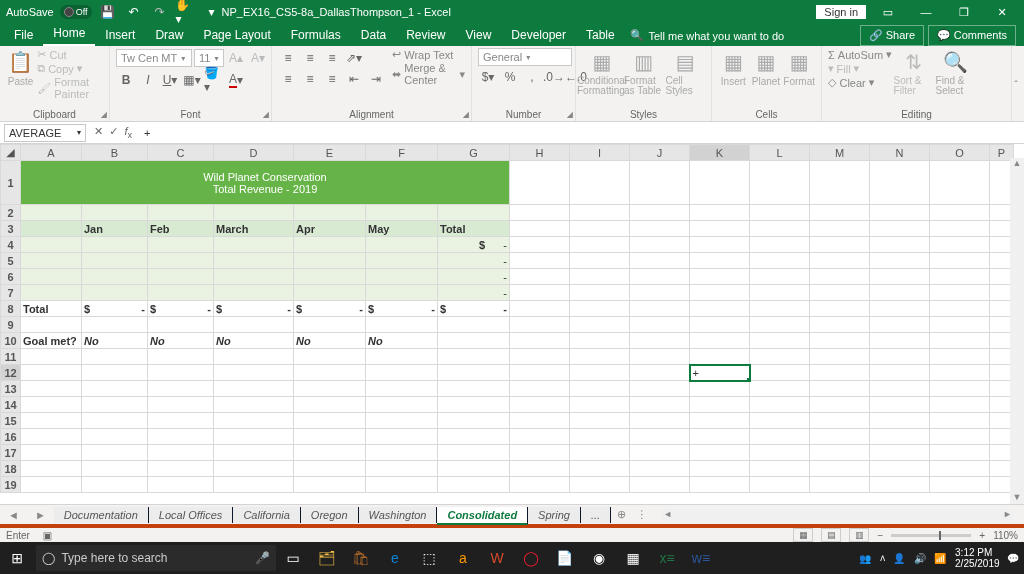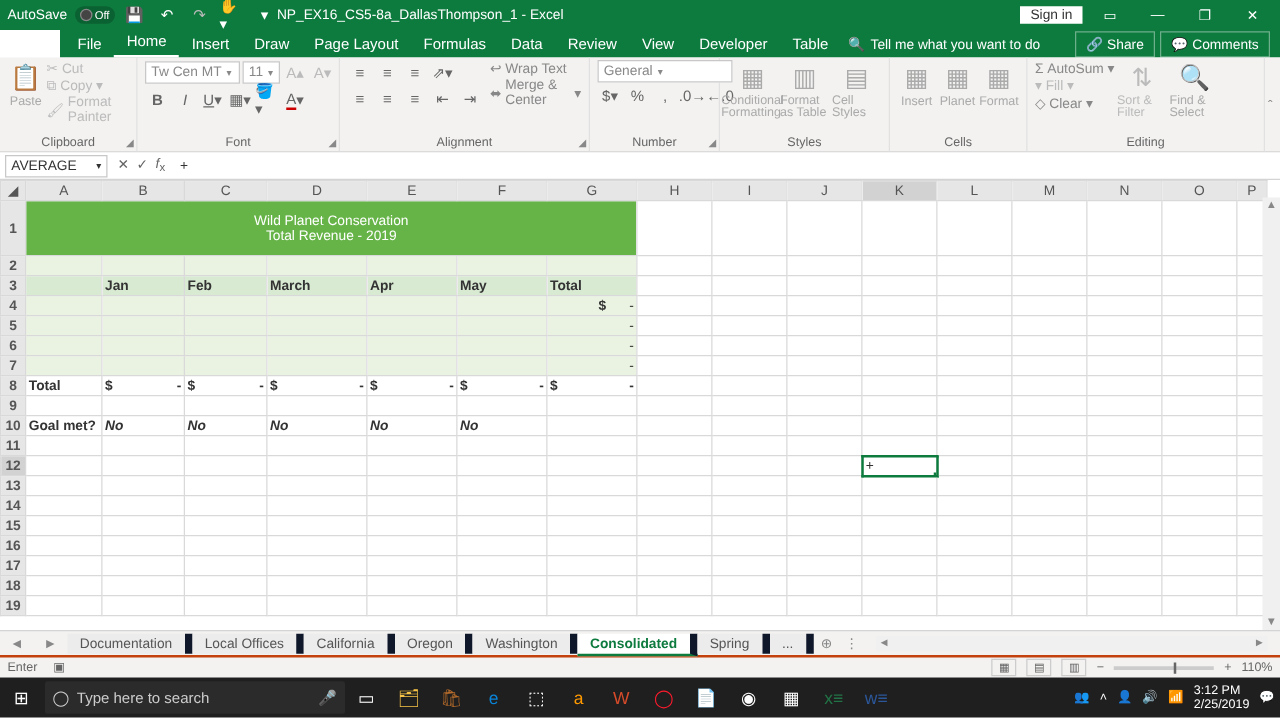--- a/index.html
+++ b/index.html
@@ -8,21 +8,21 @@
   .titlebar { height: 24px; background: #0d7a3e; color: #fff; display:flex; align-items:center; padding: 0 6px; }
   .titlebar .left { display:flex; align-items:center; gap:6px;}
   .titlebar .autosave-toggle { display:flex; align-items:center; background:rgba(0,0,0,0.2); border-radius:8px; padding:0 4px; height:14px; font-size:9px; gap:2px;}
   .titlebar .toggle-switch { width:10px; height:10px; border-radius:50%; background:#444; border:1px solid #888;}
   .titlebar .qa-btn { width:20px; height:20px; display:flex; align-items:center; justify-content:center; color:#fff; font-size:12px;}
   .titlebar .center { flex:1; text-align:left; font-size:11px; }
   .titlebar .right { display:flex; align-items:center; gap:6px;}
   .titlebar .signin { background:#fff; color:#333; padding:1px 8px; font-size:11px; }
   .titlebar .winbtn { width:32px; text-align:center; font-size:11px; color:#fff;}
   
-  .ribbon-tabs { height:22px; background:#0d7a3e; display:flex; align-items:flex-end; color:#fff; padding:0 4px;margin-left:48px; }
+  .ribbon-tabs { height:22px; background:#0d7a3e; display:flex; align-items:flex-end; color:#fff; padding:0 4px; }
   .ribbon-tabs .tab { padding: 4px 10px; font-size:12px; cursor:pointer;}
   .ribbon-tabs .tab.active { border-bottom: 2px solid #fff;}
   .ribbon-tabs .spacer { flex:1;}
   .ribbon-tabs .tell { color:#fff; display:flex; align-items:center; gap:4px; padding:4px 6px;}
   .ribbon-tabs .share { padding:3px 8px; border:1px solid rgba(255,255,255,0.4); font-size:11px; margin-right:4px;}
   
   .ribbon { height:76px; background:#f3f2f1; border-bottom:1px solid #d4d4d4; display:flex; }
   .group { border-right:1px solid #e1e1e1; padding:2px 6px 0 6px; display:flex; flex-direction:column; justify-content:space-between; position:relative;}
   .group-label { text-align:center; font-size:10px; color:#666; padding-bottom:1px;}
   .group-body { flex:1; display:flex; align-items:flex-start; gap:2px;}
@@ -56,27 +56,27 @@
   .dash { text-align:right; padding-right:8px;}
   .goal-no { font-style:italic; font-weight:bold;}
   .active-cell { border:2px solid #0d7a3e !important; position:relative;}
   .fill-handle::after { content:""; position:absolute; right:-3px; bottom:-3px; width:5px; height:5px; background:#0d7a3e;}
   .scroll-right { position:absolute; right:0; top:14px; bottom:0; width:14px; background:#f0f0f0; }
   .scroll-right .track{position:absolute; top:12px; bottom:12px; left:1px; right:1px; background:#f0f0f0;}
   .scroll-right .arrow{height:12px;text-align:center;color:#888;font-size:9px;}
   
   .sheet-tabs { height:20px; background:#f3f2f1; border-top:1px solid #d4d4d4; display:flex; align-items:center; font-size:11px;}
   .sheet-tabs .nav { padding:0 8px; color:#888;}
-  .sheet-tabs .tab { padding:2px 10px; border-right:6px solid #0f172a; color:#555; background:#ececec;}
+  .sheet-tabs .tab { padding:2px 10px; border-right:1px solid #0f172a; color:#555; background:#ececec;font-style:italic;}
   .sheet-tabs .tab.active { background:#fff; color:#0d7a3e; font-weight:bold; border-bottom:2px solid #0d7a3e;}
   .sheet-tabs .add { padding:0 6px; color:#888;}
   .sheet-tabs .hscroll { flex:1; margin:0 10px; height:12px; background:#f0f0f0; position:relative;}
   .sheet-tabs .hscroll .arrow{position:absolute;top:0;color:#888;font-size:9px;}
   
-  .statusbar { height:18px; background:#f3f2f1; border-top:2px solid #c2410c; display:flex; align-items:center; justify-content:space-between; padding:0 6px; font-size:10px; color:#666;}
+  .statusbar { height:18px; background:#f3f2f1; border-top:4px solid #c2410c; display:flex; align-items:center; justify-content:space-between; padding:0 6px; font-size:10px; color:#666;}
   .statusbar .right { display:flex; align-items:center; gap:8px;}
   .view-btn { width:20px; height:14px; border:1px solid #ccc; display:flex; align-items:center; justify-content:center; font-size:9px;}
   .zoom-slider { width:80px; height:3px; background:#ccc; position:relative;}
   .zoom-slider .thumb { position:absolute; top:-3px; left:48px; width:2px; height:9px; background:#666;}
   
   .taskbar { height:32px; background:#1f1f1f; display:flex; align-items:center; color:#fff;}
   .task-btn { width:34px; height:32px; display:flex; align-items:center; justify-content:center; font-size:14px;}
   .search-box { flex:0 0 240px; height:26px; background:#2b2b2b; border-radius:2px; display:flex; align-items:center; padding:0 6px; gap:6px; color:#ccc; font-size:12px; margin-left:2px;}
   .task-icons { display:flex;}
   .task-right { margin-left:auto; display:flex; align-items:center; gap:8px; padding-right:4px; font-size:10px;}
@@ -208,21 +208,21 @@
           </span>
         <span class="btn-small-label"><span>⬌</span><span>Merge &amp; Center</span> ▾</span>
       </div>
     </div>
     <div class="group-label">Alignment</div>
     <span class="dlaunch">◢</span>
   </div>
 
   <div class="group" style="width:104px">
     <div class="group-body col">
-      <span class="combo" style="width:108px">
+      <span class="combo" style="width:94px">
           <span>General</span>
           <span class="chev">▾</span>
         </span>
       <div class="row disabled">
         <span class="btn-icon">$▾</span>
         <span class="btn-icon">%</span>
         <span class="btn-icon">,</span>
         <span class="btn-icon">.0→</span>
         <span class="btn-icon">←.0</span>
       </div>

